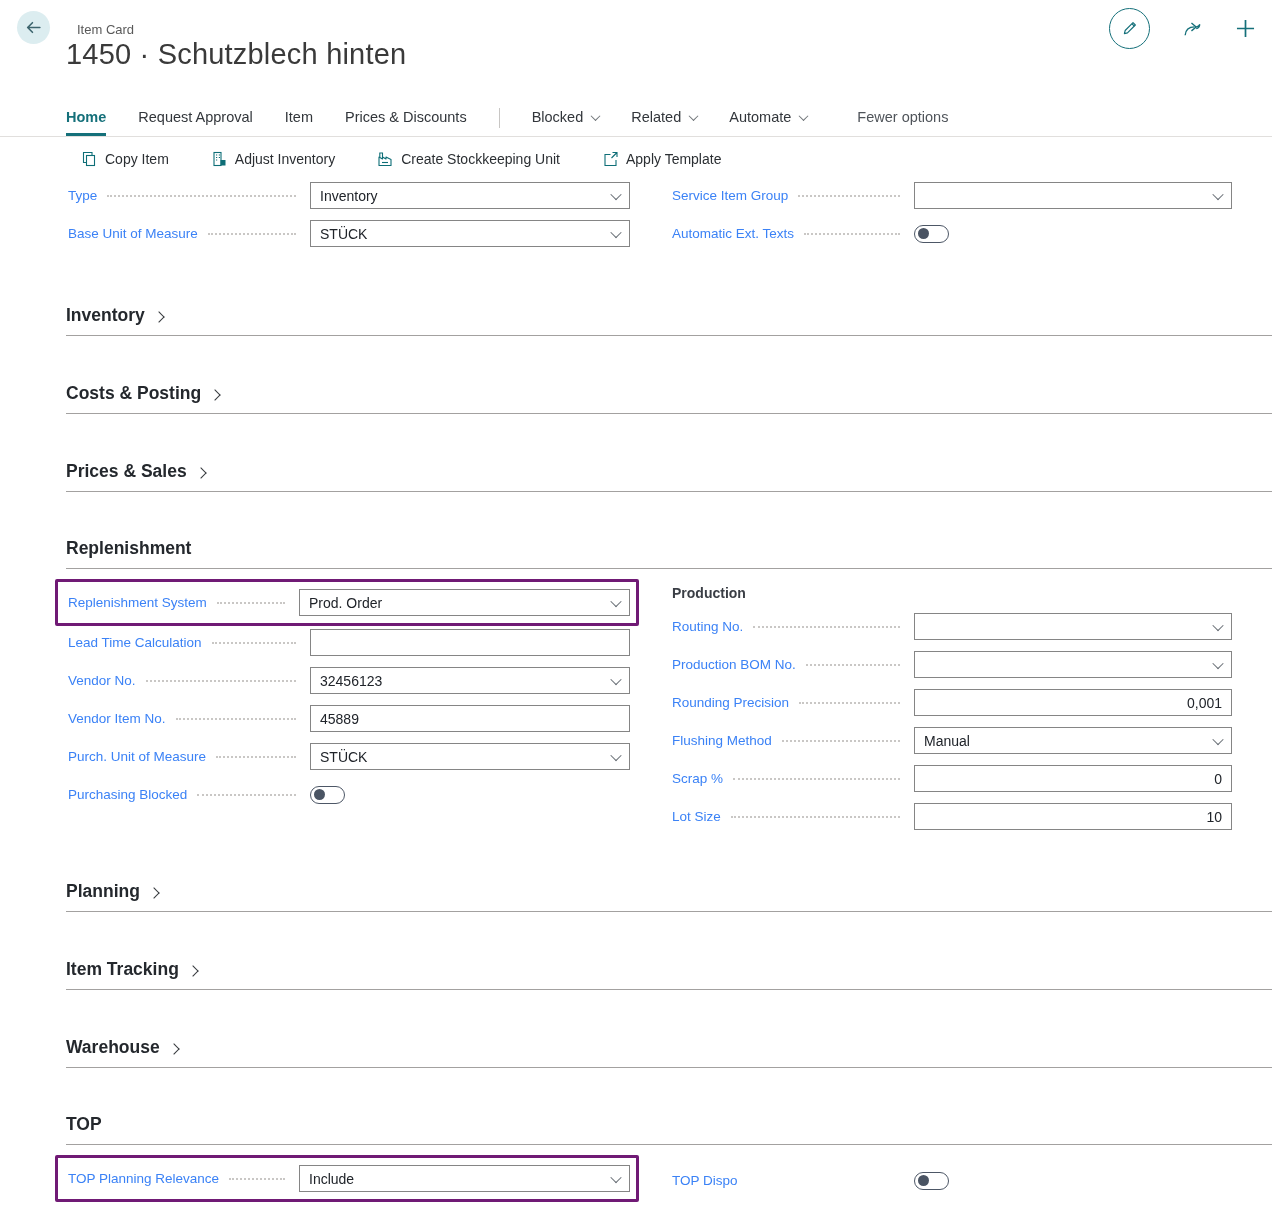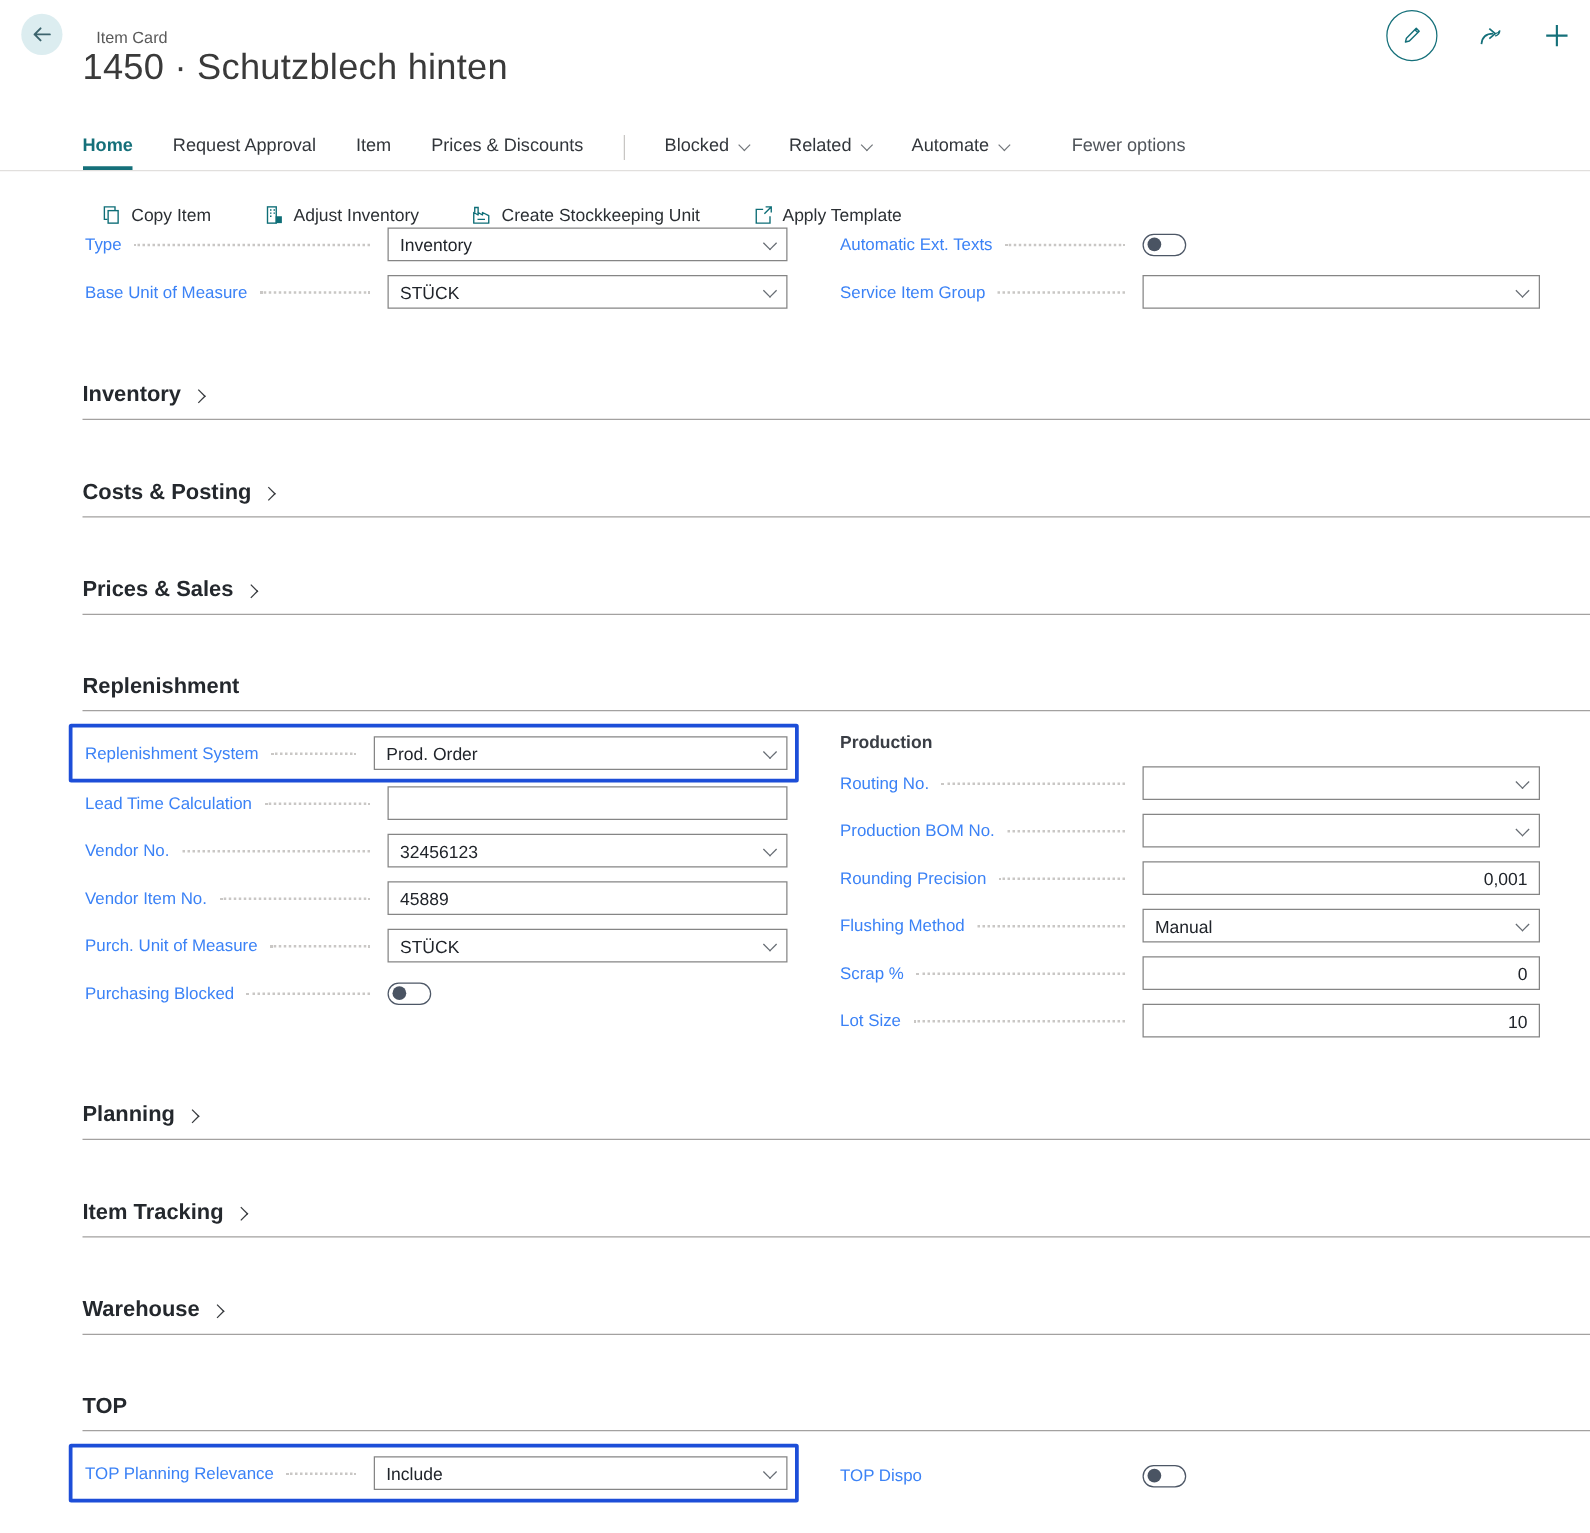--- a/index.html
+++ b/index.html
@@ -55,21 +55,21 @@
   .mchev {
     width: 7px; height: 7px;
     border-right: 1.4px solid #707579; border-bottom: 1.4px solid #707579;
     transform: rotate(45deg) translate(-1px,-1px);
     display: inline-block; margin-left: 9px;
   }
   .tab.more { color: #4f545a; }
 
   
   .toolbar {
-    display: flex; align-items: flex-end; gap: 42px;
+    display: flex; align-items: center; gap: 42px;
     margin-left: 81px; height: 43px;
   }
   .tool-btn { display: flex; align-items: center; gap: 8px; font-size: 14px; color: #2b2f33; cursor: pointer; white-space: nowrap; }
 
   
   .form-grid {
     display: grid; grid-template-columns: 564px 562px; column-gap: 40px;
     margin-left: 66px; margin-right: 40px;
   }
   .form-grid.general { margin-top: 2px; }
@@ -113,21 +113,21 @@
     border-top: 1.6px solid #36393d; border-right: 1.6px solid #36393d;
     transform: rotate(45deg); margin-top: 2px;
   }
   .sec-content { padding-top: 12px; }
 
   .subhead { font-size: 14px; font-weight: 700; color: #3a3e45; margin: 8px 0 13px; padding-left: 2px; }
   .subhead.first { margin-top: 4px; margin-bottom: 12px; }
 
   
   .hl {
-    border: 3px solid #1d4ed8; border-radius: 2px;
+    border: 3px solid #701a75; border-radius: 2px;
     padding: 7px 6px 7px 8px;
     margin: -2px -9px 3px -11px;
   }
   .hl .row { margin-bottom: 0; }
 
   .toprow-right { margin-top: 10px; }
 </style>
 </head>
 <body>
 
@@ -246,35 +246,35 @@
         </div>
       <div class="input dd">
           <span>STÜCK</span>
           <span class="chev"></span>
         </div>
     </div>
   </div>
   <div class="col">
     <div class="row">
       <div class="lblwrap">
-          <span class="lbl">Automatic Ext. Texts</span>
-          <span class="dots"></span>
-        </div>
-      <div class="toggle">
-          <div class="knob"></div>
-        </div>
-    </div>
-    <div class="row">
-      <div class="lblwrap">
           <span class="lbl">Service Item Group</span>
           <span class="dots"></span>
         </div>
       <div class="input dd">
           <span></span>
           <span class="chev"></span>
+        </div>
+    </div>
+    <div class="row">
+      <div class="lblwrap">
+          <span class="lbl">Automatic Ext. Texts</span>
+          <span class="dots"></span>
+        </div>
+      <div class="toggle">
+          <div class="knob"></div>
         </div>
     </div>
   </div>
 </div>
 
 <div class="sec">
   <span class="sec-title">Inventory</span>
   <span class="sec-chev"></span>
 </div>
 <div class="sec">

